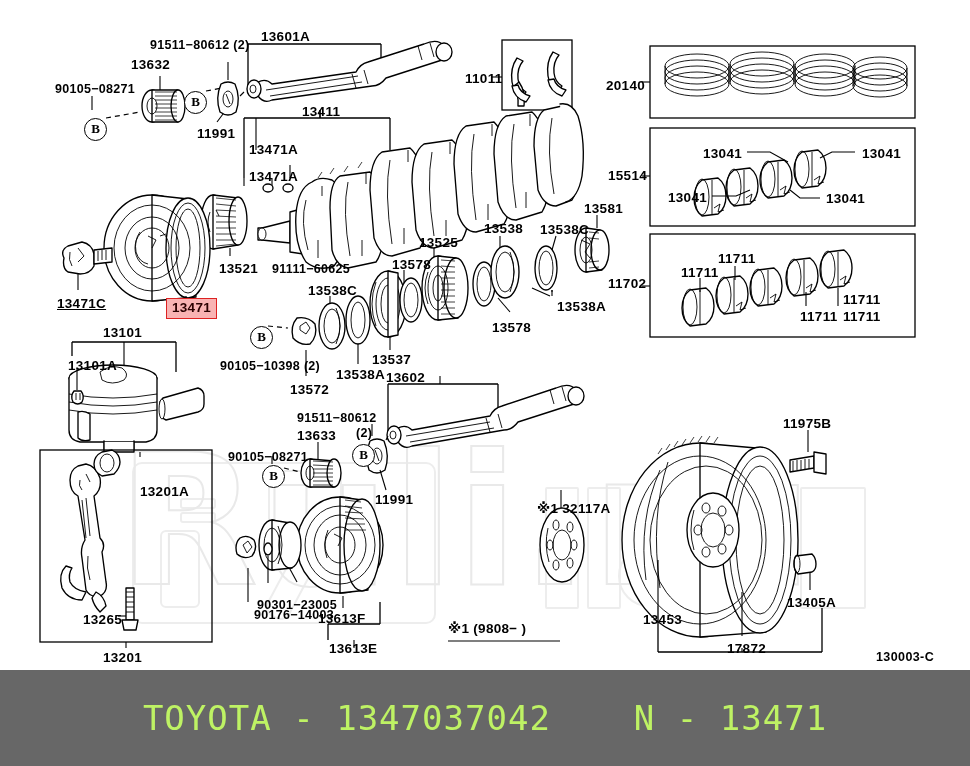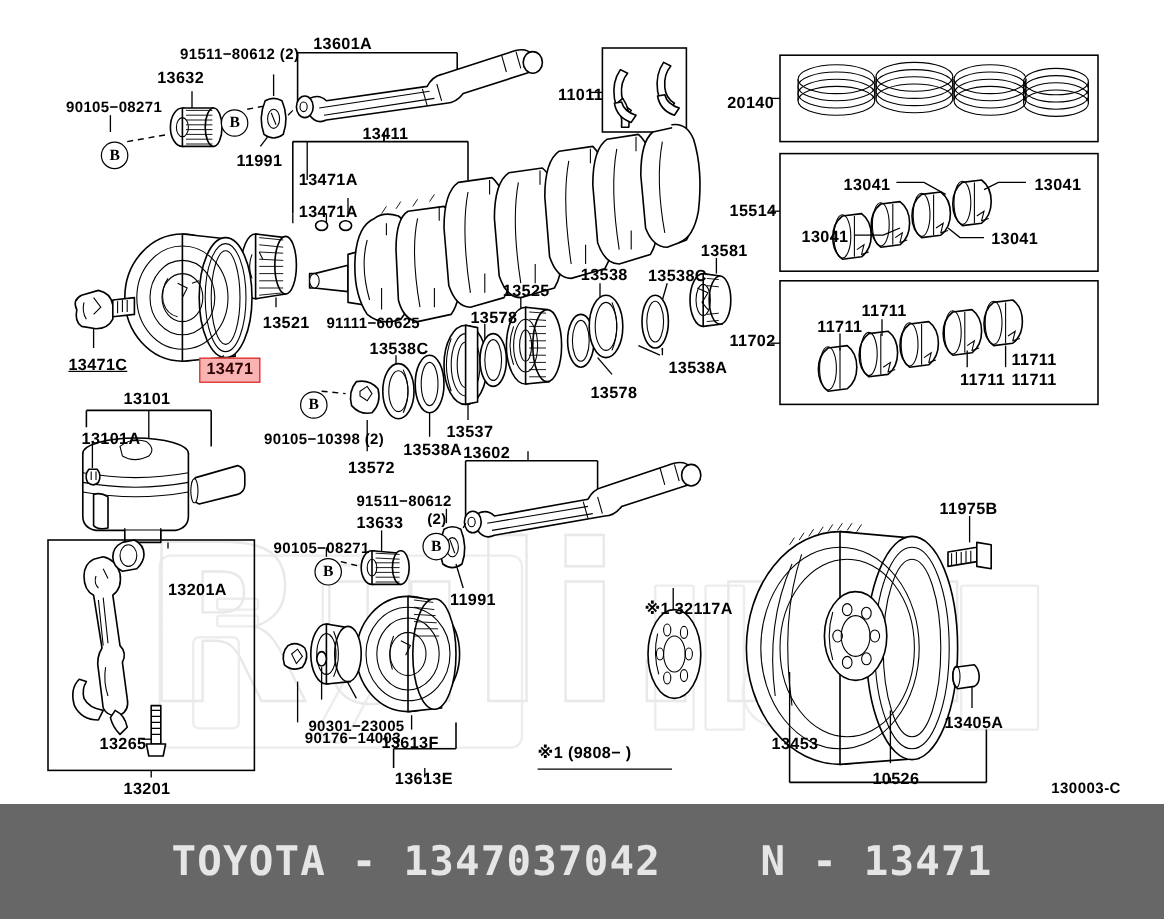--- a/index.html
+++ b/index.html
@@ -52,21 +52,21 @@
     position:absolute;z-index:6;font-size:12.5px;font-weight:700;color:#000;
     letter-spacing:0.4px;
   }
   
   #footer{
     position:absolute;left:0;top:670px;width:970px;height:96px;
     background:#676767;z-index:10;
     display:flex;align-items:center;justify-content:center;
   }
   #footer-text{
-    color:#e5e5e5;font-size:34px;font-weight:700;letter-spacing:1px;
+    color:#bef264;font-size:34px;font-weight:400;letter-spacing:1px;
     font-family:"DejaVu Sans Mono","Liberation Mono",monospace;
     white-space:nowrap;
   }
   #footer-text .gap{display:inline-block;width:40px;}
 </style>
 </head>
 <body>
 
 <div id="sheet">
 
@@ -603,21 +603,21 @@
       <div class="lbl" style="left: 386px; top: 370px;">13602</div>
       <div class="lbl" style="left: 375px; top: 492px;">11991</div>
       <div class="lbl sm" style="left: 257px; top: 598px;">90301−23005</div>
       <div class="lbl sm" style="left: 210px; top: 608px; margin-left: 44px;">90176−14003</div>
       <div class="lbl" style="left: 318px; top: 611px;">13613F</div>
       <div class="lbl" style="left: 329px; top: 641px;">13613E</div>
       <div class="lbl" style="left: 537px; top: 500px;">※1 32117A</div>
       <div class="lbl" style="left: 783px; top: 416px;">11975B</div>
       <div class="lbl" style="left: 787px; top: 595px;">13405A</div>
       <div class="lbl" style="left: 643px; top: 612px;">13453</div>
-      <div class="lbl" style="left: 727px; top: 641px;">10526</div>
+      <div class="lbl" style="left: 727px; top: 641px;">17872</div>
     </div>
   <div id="markers-layer">
       <div class="circB" style="left: 84px; top: 118px;">B</div>
       <div class="circB" style="left: 184px; top: 91px;">B</div>
       <div class="circB" style="left: 250px; top: 326px;">B</div>
       <div class="circB" style="left: 262px; top: 465px;">B</div>
       <div class="circB" style="left: 352px; top: 444px;">B</div>
     </div>
 
   <div class="lbl" style="left:448px;top:620px;">※1  (9808−        )</div>

